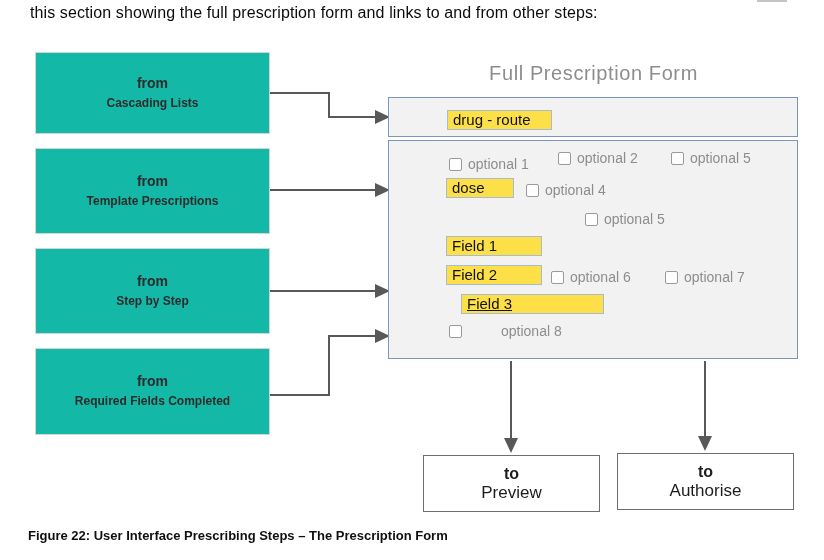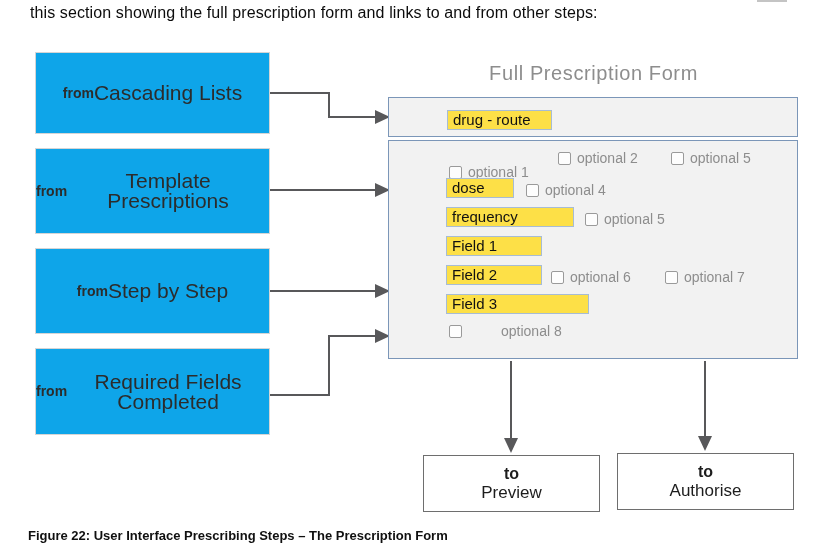--- a/index.html
+++ b/index.html
@@ -15,26 +15,26 @@
     position: absolute; left: 30px; top: 4px;
     font-size: 16px; color: #0c0c0c; letter-spacing: 0.1px;
   }
   .artifact {
     position: absolute; left: 757px; top: 0; width: 30px; height: 2px;
     background: #c4c4c4;
   }
   
   .src-box {
     position: absolute; left: 35px; width: 233px;
-    background: #0ea5e9; border: 1px solid #d5d5d5;
-    display: flex; flex-direction: row; align-items: center; justify-content: center;
+    background: #14b8a6; border: 1px solid #d5d5d5;
+    display: flex; flex-direction: column; align-items: center; justify-content: center;
     text-align: center; color: #2c2c2c;
   }
   .src-box .prefix { font-weight: bold; font-size: 14px; line-height: 19px; }
-  .src-box .label  { font-size: 21px; line-height: 20px; }
+  .src-box .label  { font-size: 12px; line-height: 20px; font-weight: bold; }
   #src1 { top: 52px;  height: 80px; }
   #src2 { top: 148px; height: 84px; }
   #src3 { top: 248px; height: 84px; }
   #src4 { top: 348px; height: 85px; }
   
   .form-title {
     position: absolute; left: 388px; top: 62px; width: 411px;
     text-align: center; font-size: 20px; color: #8d8d8d; letter-spacing: 0.6px;
   }
   .form-header {
@@ -54,32 +54,32 @@
   .opt {
     position: absolute; display: flex; align-items: center; gap: 6px;
     font-size: 14px; color: #8d8d8d; white-space: nowrap;
   }
   .cb {
     width: 11px; height: 11px; background: #fdfdfd;
     border: 1.2px solid #9a9a9a; border-radius: 2px; flex: 0 0 auto;
   }
   
   #fld-drug { left: 58px; top: 12px; width: 98px; }          
-  #opt1 { left: 60px;  top: 23px; }
+  #opt1 { left: 60px;  top: 15px; }
   #opt2 { left: 169px; top: 9px; }
   #opt3 { left: 282px; top: 9px; }
   #fld-dose { left: 57px; top: 37px; width: 61px; }
   #opt4 { left: 137px; top: 41px; }
   #fld-freq { left: 57px; top: 66px; width: 121px; }
   #opt5 { left: 196px; top: 70px; }
   #fld-f1 { left: 57px; top: 95px; width: 89px; }
   #fld-f2 { left: 57px; top: 124px; width: 89px; }
   #opt6 { left: 162px; top: 128px; }
   #opt7 { left: 276px; top: 128px; }
-  #fld-f3 { left: 57px; top: 153px; width: 136px; }
+  #fld-f3 { left: 72px; top: 153px; width: 136px; text-decoration: underline; }
   #opt8 { left: 60px; top: 182px; gap: 39px; }
   
   .tgt-box {
     position: absolute; width: 175px; height: 55px;
     background: #ffffff; border: 1px solid #6e6e6e;
     display: flex; flex-direction: column; align-items: center; justify-content: center;
     text-align: center; color: #1d1d1d;
   }
   .tgt-box .prefix { font-weight: bold; font-size: 16px; line-height: 19px; }
   .tgt-box .label  { font-size: 17px; line-height: 20px; }
@@ -162,21 +162,20 @@
       <span class="cb"></span>
       <span>optional 5</span>
     </div>
 
     <div class="field" id="fld-dose">dose</div>
     <div class="opt" id="opt4">
       <span class="cb"></span>
       <span>optional 4</span>
     </div>
 
-    <div class="field" id="fld-freq">frequency</div>
     <div class="opt" id="opt5">
       <span class="cb"></span>
       <span>optional 5</span>
     </div>
 
     <div class="field" id="fld-f1">Field 1</div>
 
     <div class="field" id="fld-f2">Field 2</div>
     <div class="opt" id="opt6">
       <span class="cb"></span>

